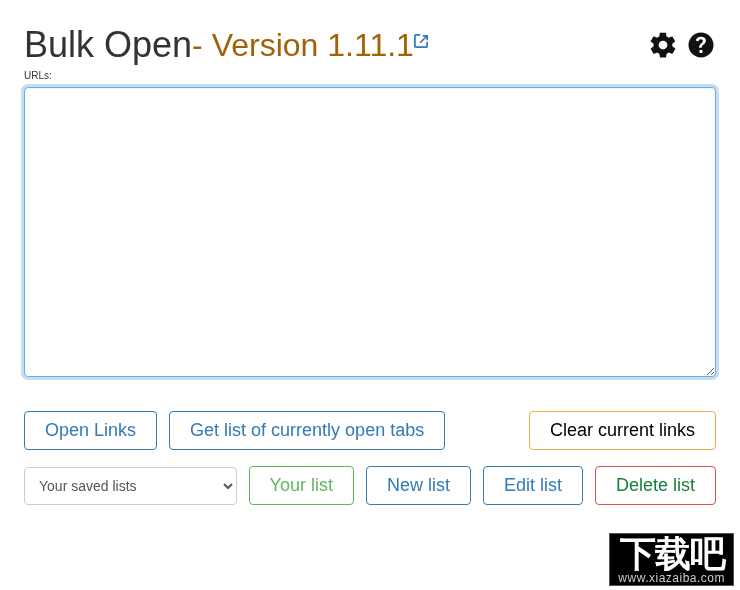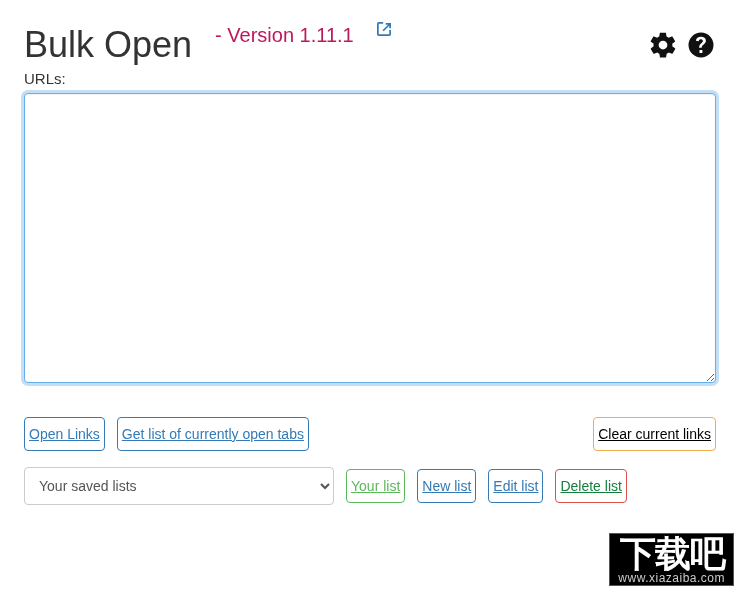--- a/index.html
+++ b/index.html
@@ -14,51 +14,51 @@
     position: relative;
   }
   .header {
     display: flex;
     align-items: flex-start;
     justify-content: space-between;
     margin-bottom: 4px;
   }
   .title-wrap {
     display: flex;
-    align-items: flex-start;
-    gap: 23px;
+    align-items: center;
+    gap: 0;
     flex-wrap: wrap;
   }
   h1 {
     font-size: 36px;
     font-weight: 500;
     margin: 0;
     display: inline;
     color: #333;
   }
   .version {
-    font-size: 20px;
+    font-size: 32px;
     font-weight: 400;
-    color: #be185d;
+    color: #a16207;
   }
   .ext-link-icon svg { width: 14px; height: 14px; }
   .ext-link-icon { color: #337ab7; position: relative; top: -2px; }
   .header-icons {
     display: flex;
     gap: 8px;
     align-items: center;
     padding-top: 6px;
   }
   .header-icons svg {
     width: 30px; height: 30px;
     fill: #111;
     cursor: pointer;
   }
   .label {
-    font-size: 15px;
+    font-size: 10px;
     color: #333;
     margin-bottom: 6px;
     display: block;
   }
   textarea {
     width: 100%;
     height: 290px;
     resize: both;
     border: 1px solid #ccc;
     border-radius: 4px;
@@ -75,29 +75,28 @@
     margin-top: 30px;
     align-items: center;
   }
   .row2 {
     display: flex;
     gap: 12px;
     margin-top: 16px;
     align-items: center;
   }
   .btn {
-    padding: 8px 4px;
-    font-size: 14px;
+    padding: 8px 20px;
+    font-size: 18px;
     border-radius: 4px;
     background: #fff;
     cursor: pointer;
     border: 1px solid;
     white-space: nowrap;
     font-family: inherit;
-    text-decoration: underline;
   }
   .btn-blue { color: #337ab7; border-color: #337ab7; }
   .btn-yellow { color: #000000; border-color: #f0ad4e; }
   .btn-green { color: #5cb85c; border-color: #5cb85c; }
   .btn-red { color: #15803d; border-color: #d9534f; }
   .spacer { flex: 1; }
   select {
     width: 310px;
     height: 38px;
     border: 1px solid #ccc;

